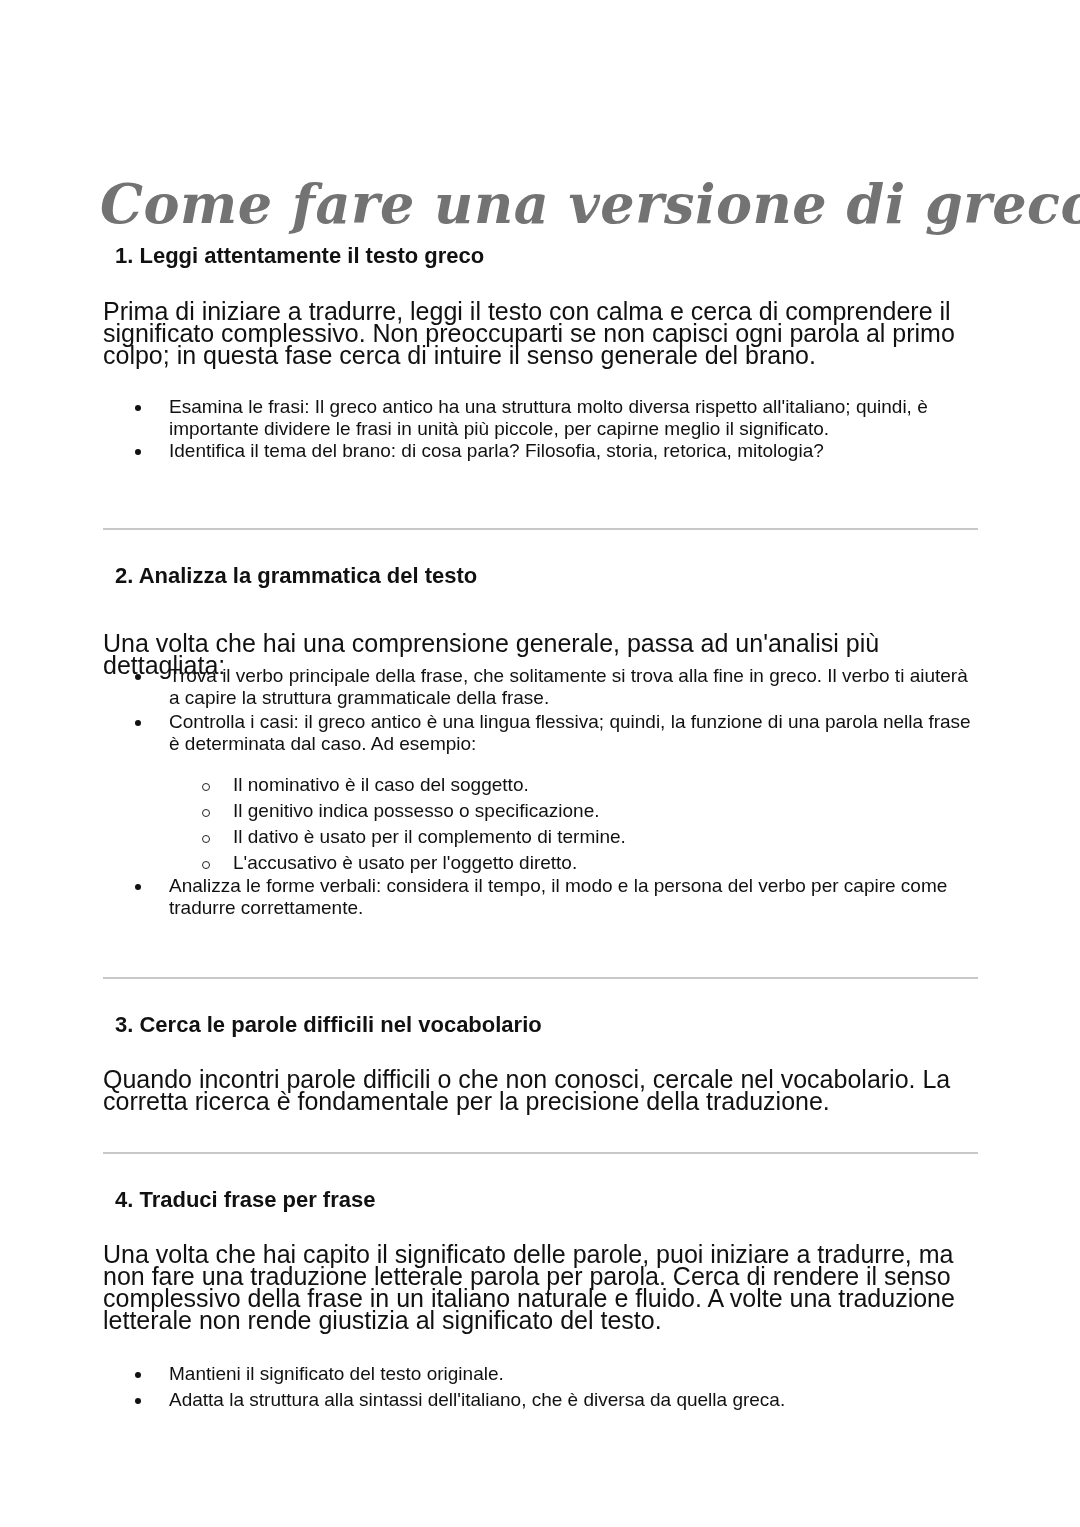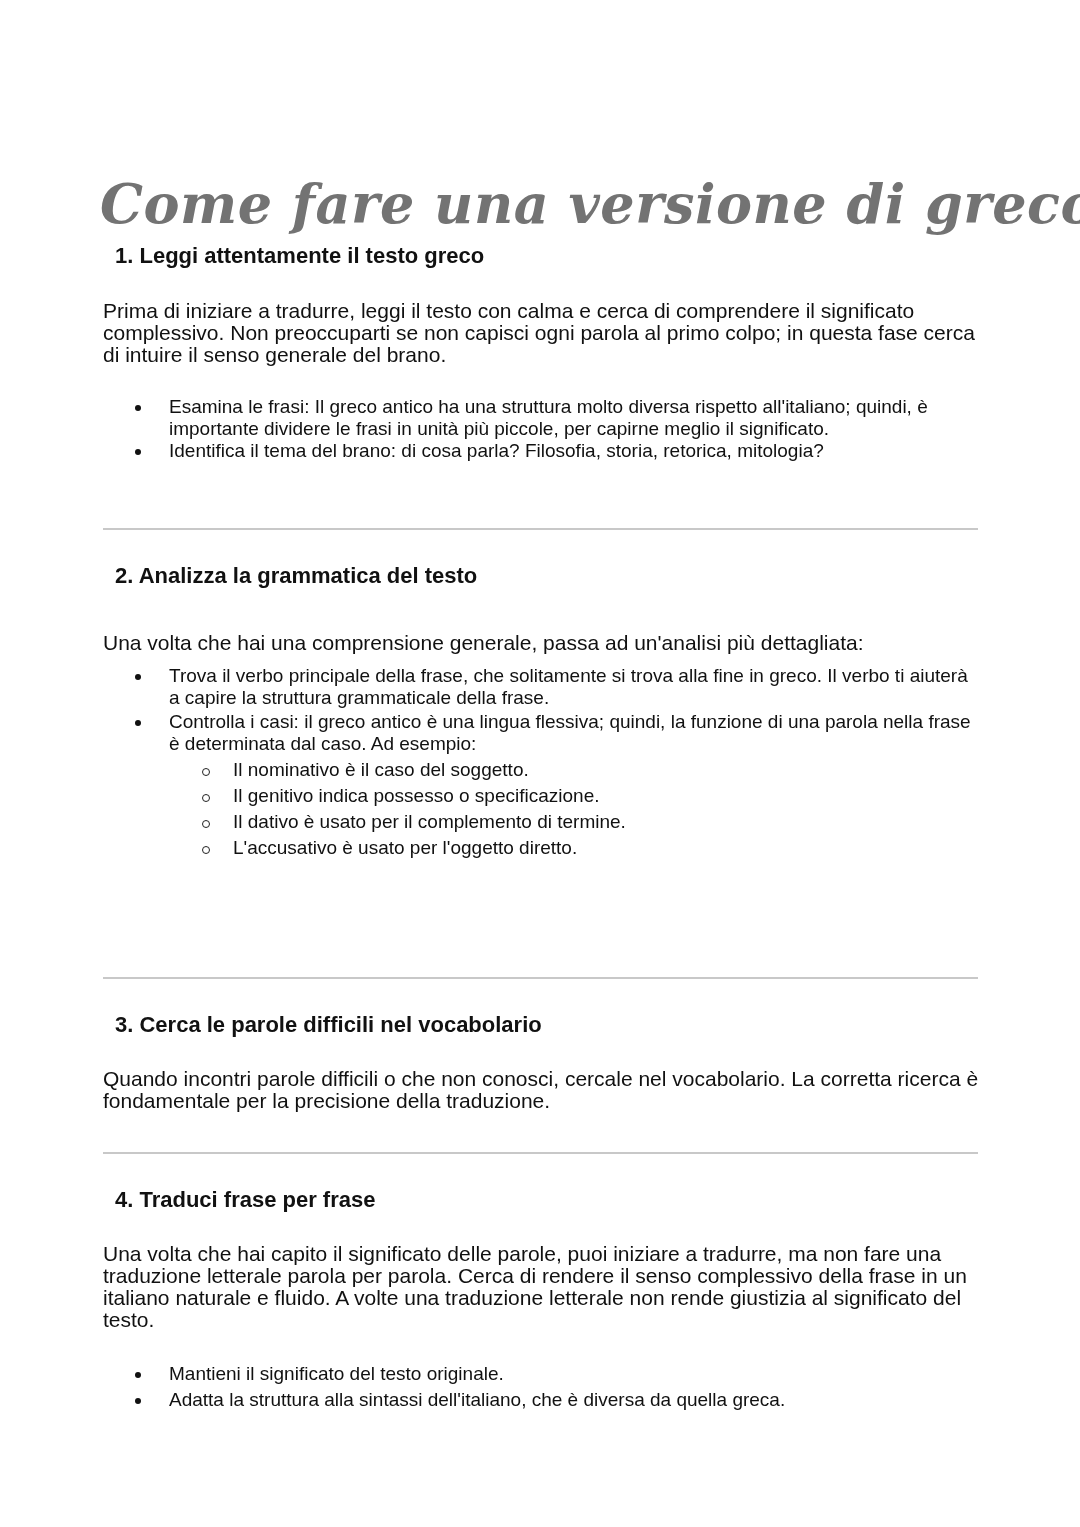--- a/index.html
+++ b/index.html
@@ -41,21 +41,21 @@
       font-weight: bold;
       font-size: 22px;
       line-height: 28px;
       color: #111;
       white-space: nowrap;
     }
     .para {
       position: absolute;
       left: 0;
       width: 880px;
-      font-size: 21px;
+      font-size: 25px;
       line-height: 22px;
       color: #111;
     }
     .bullets {
       position: absolute;
       left: 0;
       margin: 0;
       padding: 0;
       list-style: none;
       width: 880px;
@@ -109,24 +109,25 @@
     <li><span class="bullet"></span><span>Identifica il tema del brano: di cosa parla? Filosofia, storia, retorica, mitologia?</span></li>
   </ul>
 
   <div class="rule" style="top:528px;"></div>
 
   <div class="heading" style="top:562px;">2. Analizza la grammatica del testo</div>
   <div class="para" style="top:612px;margin-top:20px;">Una volta che hai una comprensione generale, passa ad un'analisi più dettagliata:</div>
   <ul class="bullets" style="top:665px;">
     <li><span class="bullet"></span><span>Trova il verbo principale della frase, che solitamente si trova alla fine in greco. Il verbo ti aiuterà a capire la struttura grammaticale della frase.</span></li>
     <li style="margin-top:2px;"><span class="bullet"></span><span>Controlla i casi: il greco antico è una lingua flessiva; quindi, la funzione di una parola nella frase è determinata dal caso. Ad esempio:</span></li>
-    <li class="sub" style="margin-top:4px;"><span class="bullet"></span><span>Il nominativo è il caso del soggetto.</span></li>
+    <li class="sub" style="margin-top:19px;"><span class="bullet"></span><span>Il nominativo è il caso del soggetto.</span></li>
     <li class="sub" style="margin-top:4px;"><span class="bullet"></span><span>Il genitivo indica possesso o specificazione.</span></li>
     <li class="sub" style="margin-top:4px;"><span class="bullet"></span><span>Il dativo è usato per il complemento di termine.</span></li>
     <li class="sub" style="margin-top:4px;"><span class="bullet"></span><span>L'accusativo è usato per l'oggetto diretto.</span></li>
+    <li style="margin-top:1px;"><span class="bullet"></span><span>Analizza le forme verbali: considera il tempo, il modo e la persona del verbo per capire come tradurre correttamente.</span></li>
   </ul>
 
   <div class="rule" style="top:977px;"></div>
 
   <div class="heading" style="top:1011px;">3. Cerca le parole difficili nel vocabolario</div>
   <div class="para" style="top:1068px;">Quando incontri parole difficili o che non conosci, cercale nel vocabolario. La corretta ricerca è fondamentale per la precisione della traduzione.</div>
 
   <div class="rule" style="top:1152px;"></div>
 
   <div class="heading" style="top:1186px;">4. Traduci frase per frase</div>

